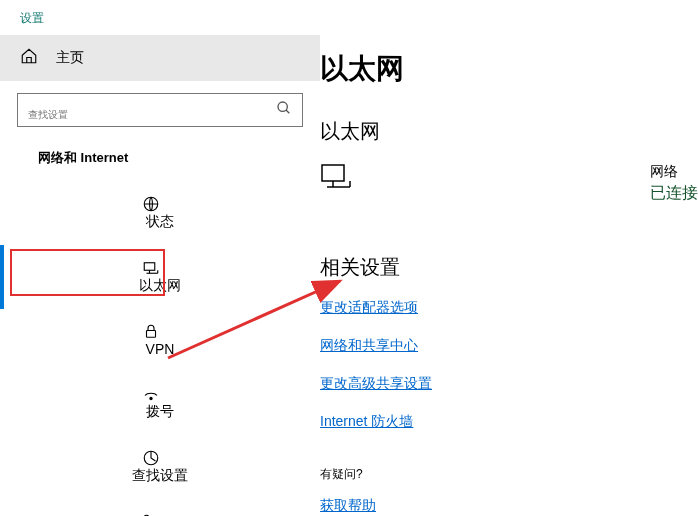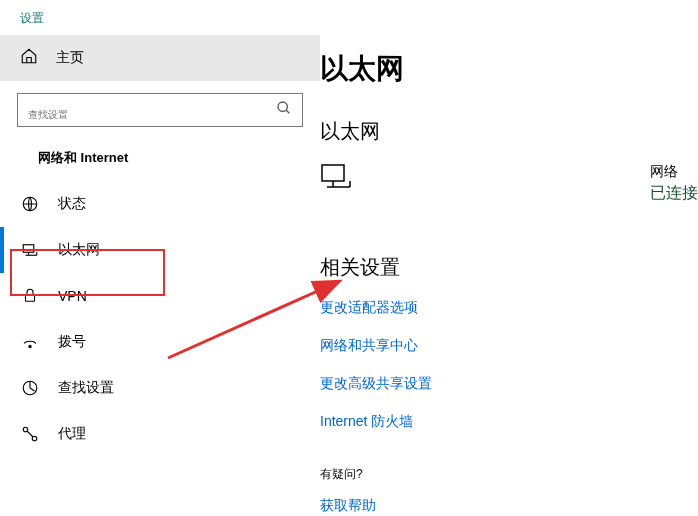--- a/index.html
+++ b/index.html
@@ -13,38 +13,38 @@
     .home-bar { display: flex; align-items: center; padding: 12px 20px; background: #e8e8e8; margin-bottom: 12px; }
     .home-bar .icon { margin-right: 18px; }
     .home-bar .label { font-size: 14px; }
     
     .search-box { margin: 0 17px 22px; border: 1px solid #777; height: 34px; display: flex; align-items: center; padding: 0 10px; }
     .search-box input { border: none; outline: none; flex: 1; font-size: 10px; background: transparent; margin-top: 8px; }
     .search-box .search-icon { color: #555; }
     
     .category-label { padding: 0 38px 14px; font-size: 13px; font-weight: 600; }
     
-    .nav-item { display: flex; align-items: center; padding: 14px 20px; cursor: pointer; font-size: 14px; position: relative; }
+    .nav-item { display: flex; align-items: center; padding: 14px 20px; cursor: pointer; font-size: 14px; position: relative; flex-direction: column; }
     .nav-item .icon { width: 20px; margin-right: 18px; display: flex; justify-content: center; }
     .nav-item.selected { background: transparent; }
     .nav-item.selected::before { content: ''; position: absolute; left: 0; top: 0; bottom: 0; width: 4px; background: #0078d7; }
     
     .highlight-box { position: absolute; left: 10px; top: 249px; width: 155px; height: 47px; border: 2px solid #e03030; pointer-events: none; }
     
     .main { flex: 1; padding: 50px 0 0 0; position: relative; }
     .page-title { font-size: 28px; font-weight: 600; margin-bottom: 30px; }
     .section-title { font-size: 20px; font-weight: 400; margin-bottom: 18px; }
     
     .network-status { display: flex; align-items: flex-start; margin-bottom: 50px; justify-content: space-between; }
     .network-status .icon { margin-right: 18px; }
     .network-status .name { font-size: 14px; }
     .network-status .status { font-size: 16px; color: #14532d; margin-top: 2px; }
     
     .related-title { font-size: 20px; margin-bottom: 18px; }
-    .link { color: #0066cc; font-size: 14px; margin-bottom: 20px; cursor: pointer; display: block; }
+    .link { color: #0066cc; font-size: 14px; margin-bottom: 20px; cursor: pointer; display: block; text-decoration: underline; }
     
     .question-title { font-size: 12px; margin-top: 35px; margin-bottom: 14px; }
     
     .arrow-svg { position: absolute; left: 165px; top: 273px; pointer-events: none; }
   </style>
 </head>
 <body>
 
 <div class="container">
   <div class="sidebar">

